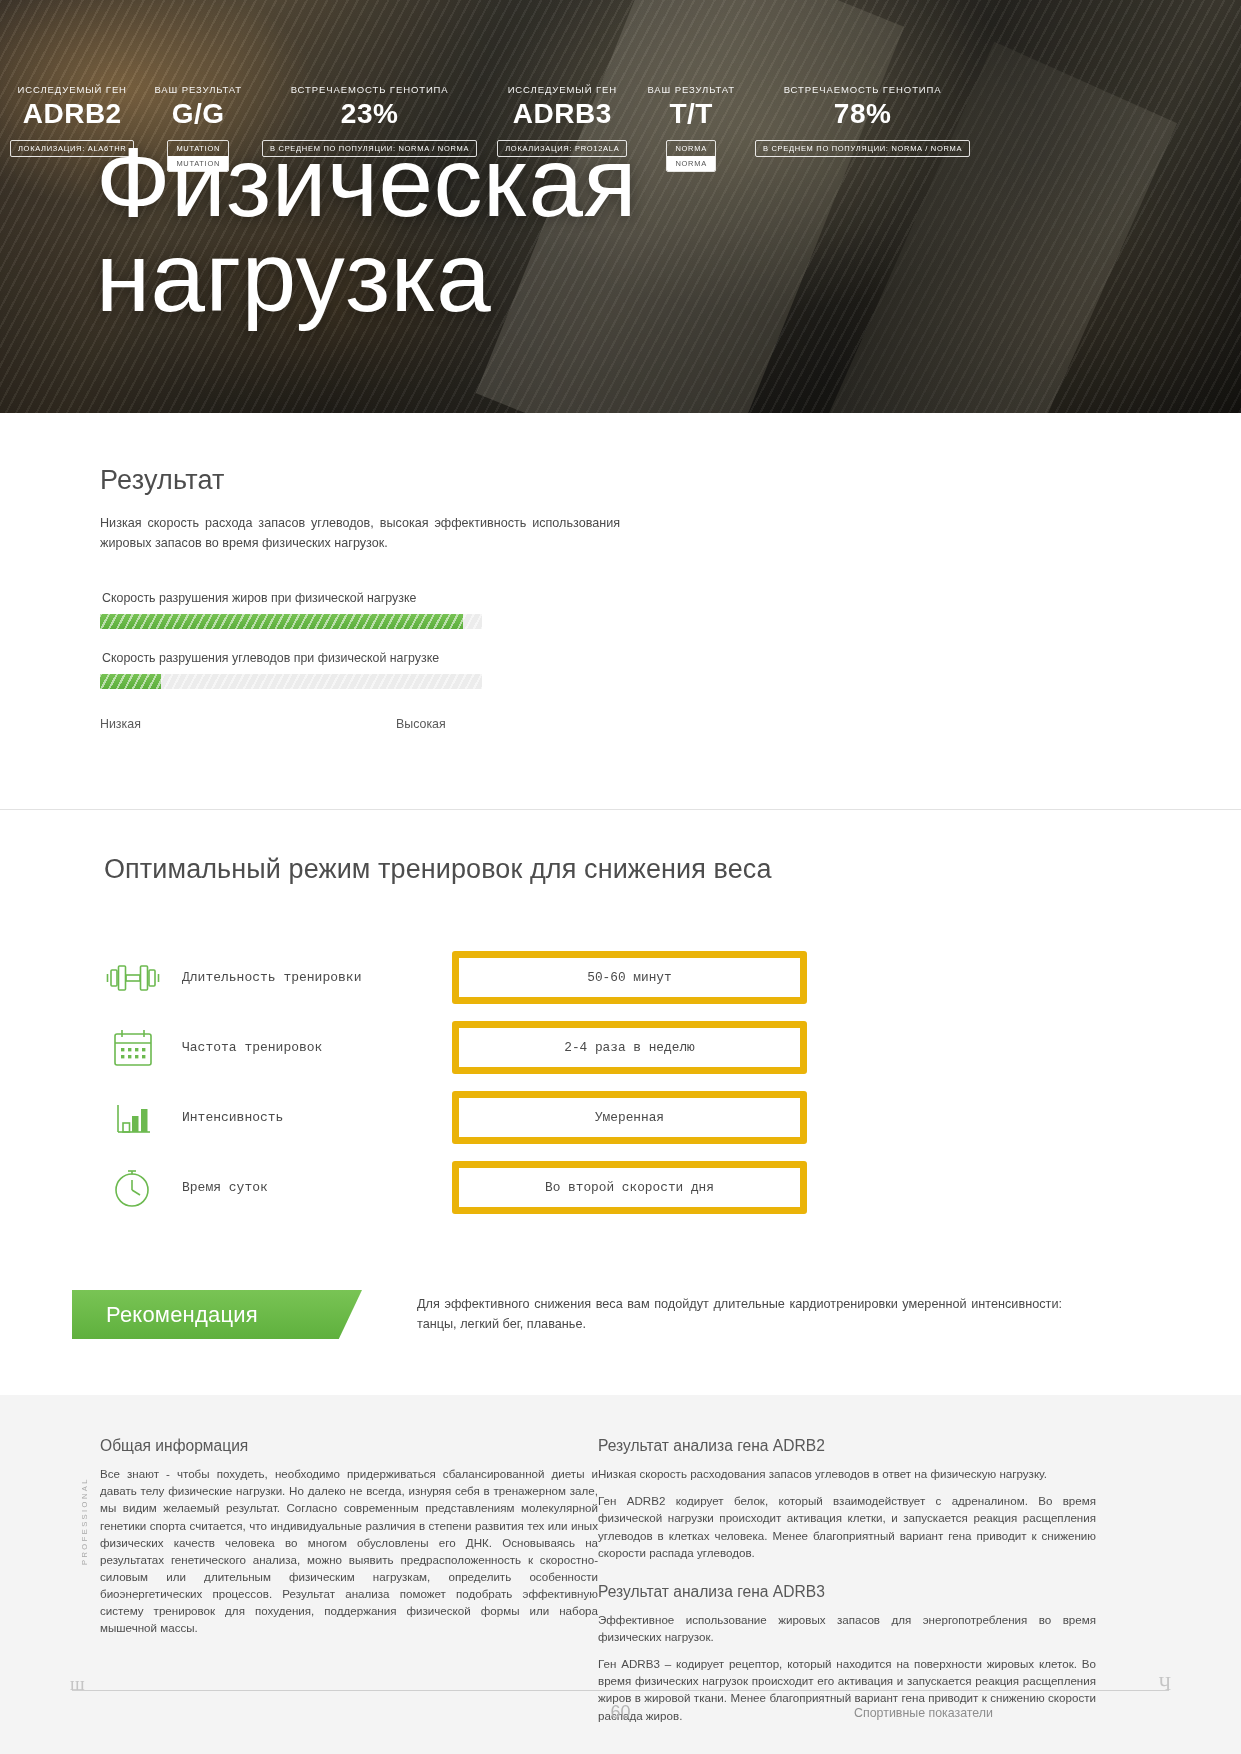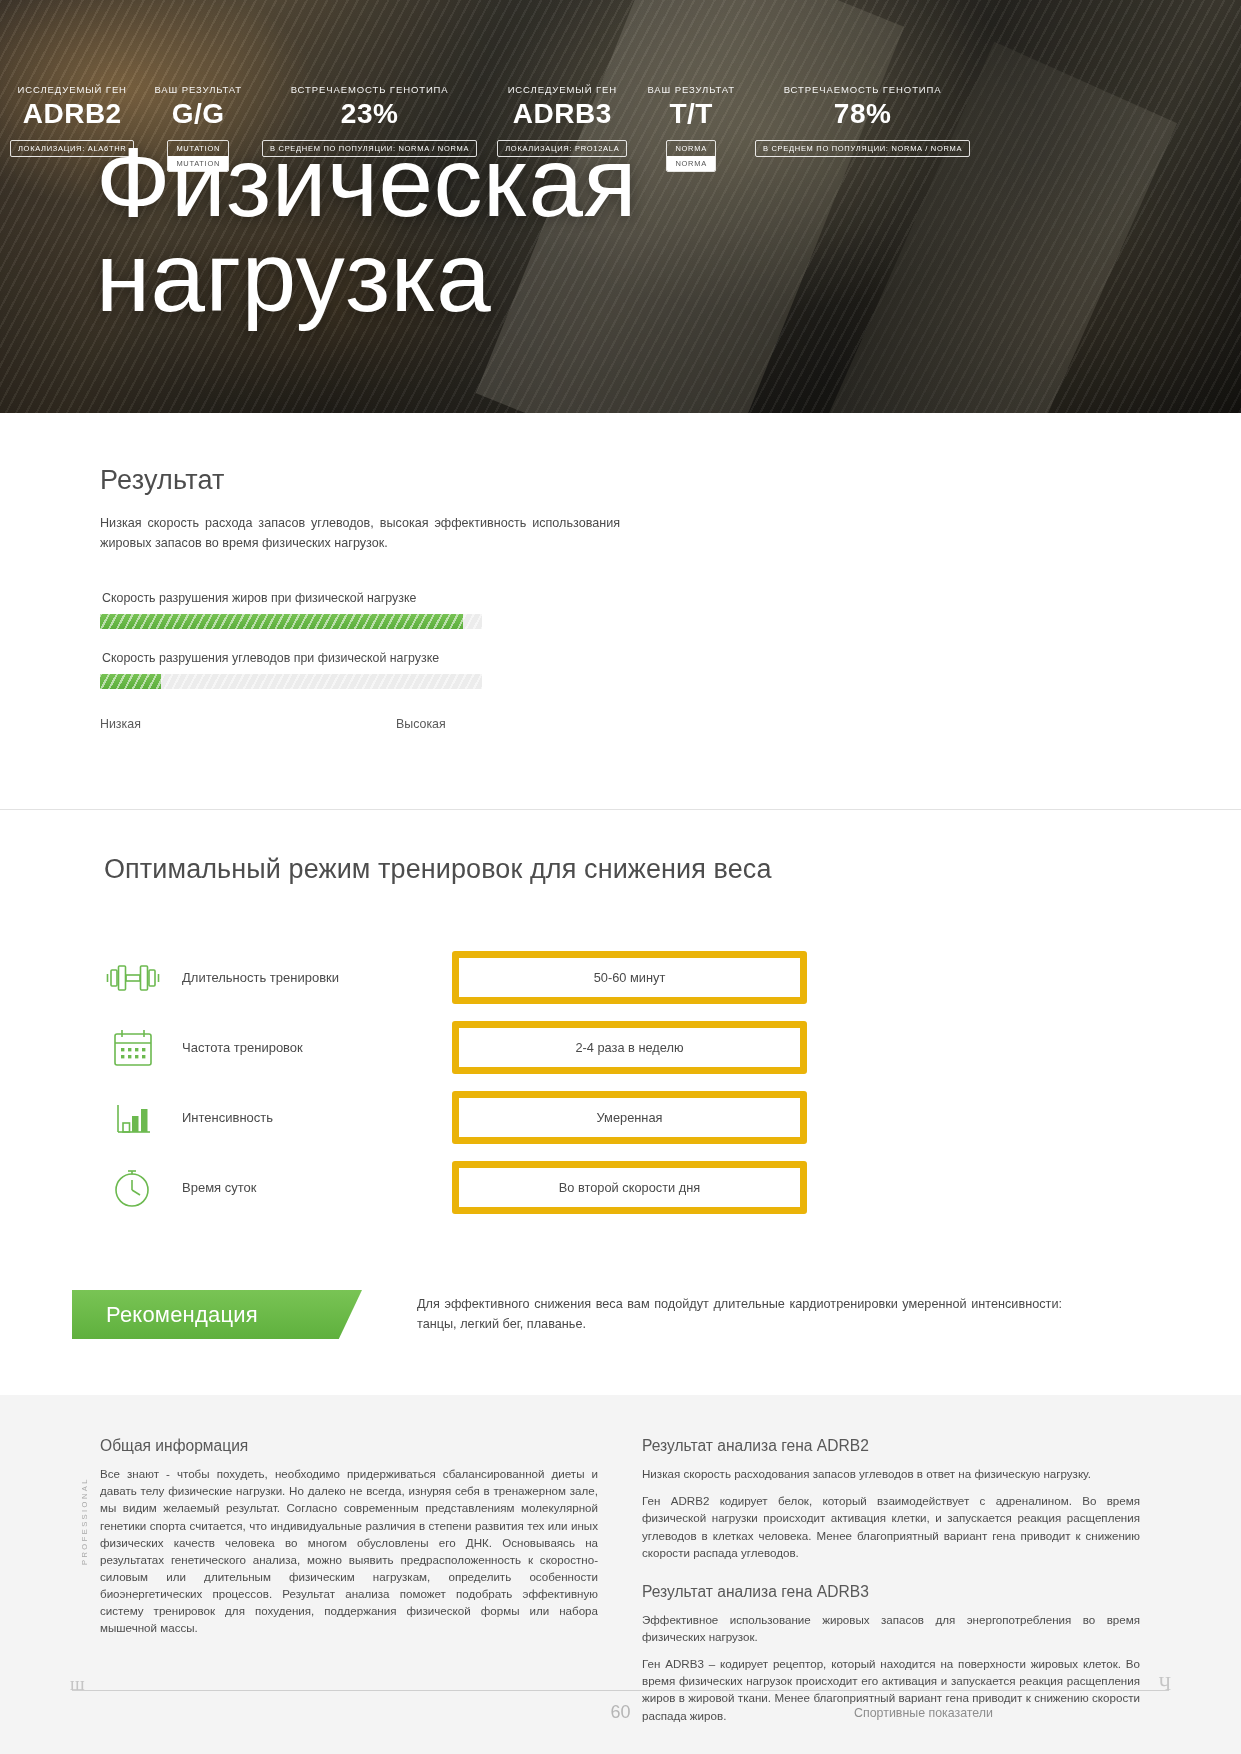--- a/index.html
+++ b/index.html
@@ -190,20 +190,21 @@
     font-size: 27px;
     font-weight: 400;
     color: #4d4d4d;
     margin: 0 0 66px 0;
     letter-spacing: 0.1px;
   }
   .train-row {
     display: flex;
     align-items: center;
     margin-bottom: 17px;
+    font-family: Liberation Mono, monospace;
   }
   .train-icon {
     width: 78px;
     display: flex;
     justify-content: flex-start;
     padding-left: 2px;
   }
   .train-name {
     width: 270px;
     font-size: 13px;
@@ -271,21 +272,21 @@
     left: 80px;
     top: 170px;
     transform: rotate(-90deg);
     transform-origin: left top;
     font-size: 7.6px;
     letter-spacing: 2.4px;
     color: #a8a8a8;
     text-transform: uppercase;
     white-space: nowrap;
   }
-  .prof-cols { display: flex; gap: 44px; }
+  .prof-cols { display: flex; }
   .prof-col { width: 498px; }
   .prof-h {
     font-size: 15.6px;
     font-weight: 400;
     color: #585858;
     margin: 0 0 10px 0;
   }
   .prof-h.second { margin-top: 22px; }
   .prof-p {
     font-size: 11.6px;

